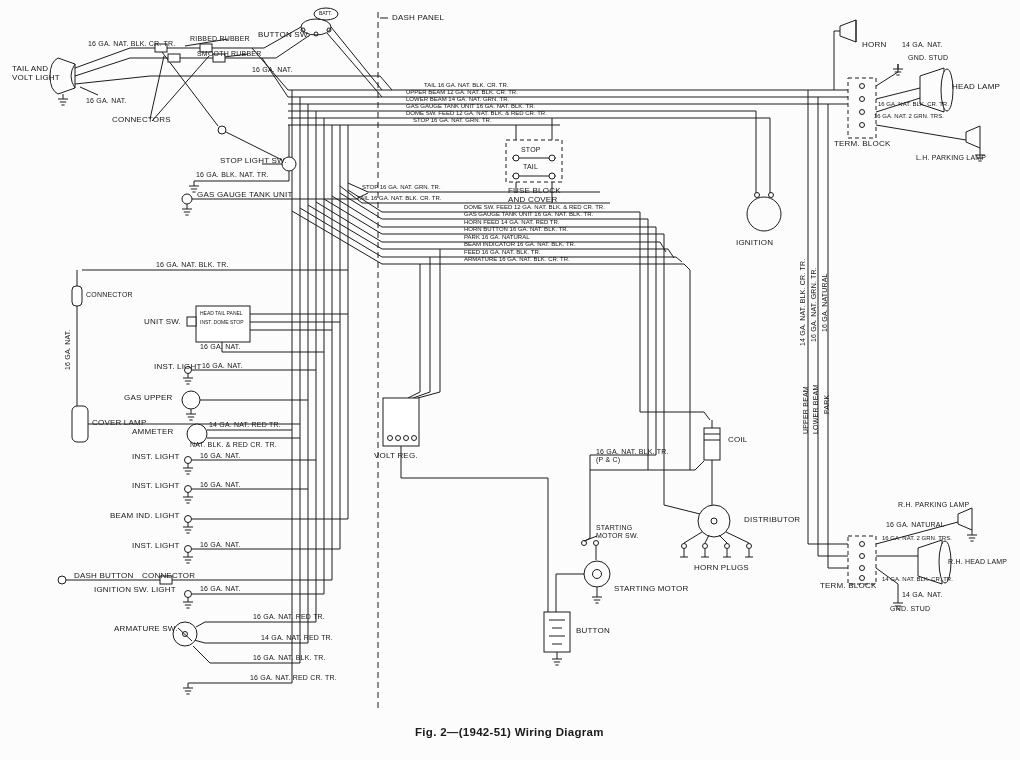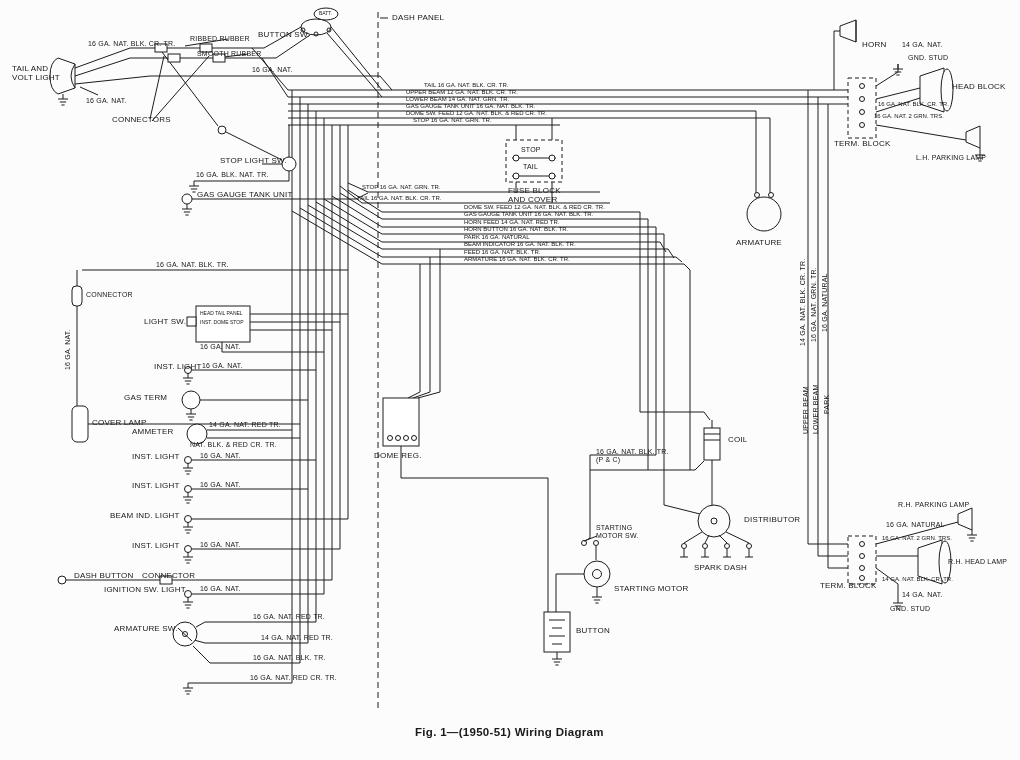--- a/index.html
+++ b/index.html
@@ -325,36 +325,36 @@
 VOLT LIGHT</div>
 <div class="lbl s7" style="left:88px;top:40px">16 GA. NAT. BLK. CR. TR.</div>
 <div class="lbl s7" style="left:190px;top:35px">RIBBED RUBBER</div>
 <div class="lbl s7" style="left:197px;top:50px">SMOOTH RUBBER</div>
 <div class="lbl" style="left:258px;top:30px">BUTTON SW.</div>
 <div class="lbl s5" style="left:319px;top:11px">BATT.</div>
 <div class="lbl" style="left:392px;top:13px">DASH PANEL</div>
 <div class="lbl" style="left:862px;top:40px">HORN</div>
 <div class="lbl s7" style="left:902px;top:41px">14 GA. NAT.</div>
 <div class="lbl s7" style="left:908px;top:54px">GND. STUD</div>
-<div class="lbl" style="left:952px;top:82px">HEAD BLOCK</div>
+<div class="lbl" style="left:952px;top:82px">HEAD LAMP</div>
 <div class="lbl s6" style="left:878px;top:101px">16 GA. NAT. BLK. CR. TR.</div>
 <div class="lbl s6" style="left:874px;top:113px">16 GA. NAT. 2 GRN. TRS.</div>
 <div class="lbl" style="left:834px;top:139px">TERM. BLOCK</div>
 <div class="lbl s7" style="left:916px;top:154px">L.H. PARKING LAMP</div>
 <div class="lbl" style="left:112px;top:115px">CONNECTORS</div>
 <div class="lbl s7" style="left:86px;top:97px">16 GA. NAT.</div>
 <div class="lbl s7" style="left:252px;top:66px">16 GA. NAT.</div>
 <div class="lbl" style="left:220px;top:156px">STOP LIGHT SW.</div>
 <div class="lbl s7" style="left:196px;top:171px">16 GA. BLK. NAT. TR.</div>
 <div class="lbl" style="left:197px;top:190px">GAS GAUGE TANK UNIT</div>
 <div class="lbl s7" style="left:521px;top:146px">STOP</div>
 <div class="lbl s7" style="left:523px;top:163px">TAIL</div>
 <div class="lbl" style="left:508px;top:186px">FUSE BLOCK
 AND COVER</div>
-<div class="lbl" style="left:736px;top:238px">ARMATURE</div>
+<div class="lbl" style="left:736px;top:238px">IGNITION</div>
 
 <div class="lbl s6" style="left:424px;top:82px">TAIL 16 GA. NAT. BLK. CR. TR.</div>
 <div class="lbl s6" style="left:406px;top:89px">UPPER BEAM 12 GA. NAT. BLK. CR. TR.</div>
 <div class="lbl s6" style="left:406px;top:96px">LOWER BEAM 14 GA. NAT. GRN. TR.</div>
 <div class="lbl s6" style="left:406px;top:103px">GAS GAUGE TANK UNIT 16 GA. NAT. BLK. TR.</div>
 <div class="lbl s6" style="left:406px;top:110px">DOME SW. FEED 12 GA. NAT. BLK. &amp; RED CR. TR.</div>
 <div class="lbl s6" style="left:413px;top:117px">STOP 16 GA. NAT. GRN. TR.</div>
 
 <div class="lbl s6" style="left:362px;top:184px">STOP 16 GA. NAT. GRN. TR.</div>
 <div class="lbl s6" style="left:357px;top:195px">TAIL 16 GA. NAT. BLK. CR. TR.</div>
@@ -363,71 +363,71 @@
 <div class="lbl s6" style="left:464px;top:219px">HORN FEED 14 GA. NAT. RED TR.</div>
 <div class="lbl s6" style="left:464px;top:226px">HORN BUTTON 16 GA. NAT. BLK. TR.</div>
 <div class="lbl s6" style="left:464px;top:234px">PARK 16 GA. NATURAL</div>
 <div class="lbl s6" style="left:464px;top:241px">BEAM INDICATOR 16 GA. NAT. BLK. TR.</div>
 <div class="lbl s6" style="left:464px;top:249px">FEED 16 GA. NAT. BLK. TR.</div>
 <div class="lbl s6" style="left:464px;top:256px">ARMATURE 16 GA. NAT. BLK. CR. TR.</div>
 
 <div class="lbl s7" style="left:156px;top:261px">16 GA. NAT. BLK. TR.</div>
 <div class="lbl s7" style="left:86px;top:291px">CONNECTOR</div>
 <div class="lbl s7 vert" style="left:64px;top:370px">16 GA. NAT.</div>
-<div class="lbl" style="left:144px;top:317px">LIGHT SW.</div>
+<div class="lbl" style="left:144px;top:317px">UNIT SW.</div>
 <div class="lbl s5" style="left:200px;top:311px">HEAD TAIL PANEL</div>
 <div class="lbl s5" style="left:200px;top:320px">INST. DOME STOP</div>
 <div class="lbl s7" style="left:200px;top:343px">16 GA. NAT.</div>
 <div class="lbl" style="left:154px;top:362px">INST. LIGHT</div>
 <div class="lbl s7" style="left:202px;top:362px">16 GA. NAT.</div>
-<div class="lbl" style="left:124px;top:393px">GAS TERM</div>
+<div class="lbl" style="left:124px;top:393px">GAS UPPER</div>
 <div class="lbl" style="left:92px;top:418px">COVER LAMP</div>
 <div class="lbl" style="left:132px;top:427px">AMMETER</div>
 <div class="lbl s7" style="left:209px;top:421px">14 GA.</div>
 <div class="lbl s7" style="left:234px;top:421px">NAT. RED TR.</div>
 <div class="lbl s7" style="left:190px;top:441px">NAT. BLK. &amp; RED CR. TR.</div>
 <div class="lbl" style="left:132px;top:452px">INST. LIGHT</div>
 <div class="lbl s7" style="left:200px;top:452px">16 GA. NAT.</div>
 <div class="lbl" style="left:132px;top:481px">INST. LIGHT</div>
 <div class="lbl s7" style="left:200px;top:481px">16 GA. NAT.</div>
 <div class="lbl" style="left:110px;top:511px">BEAM IND. LIGHT</div>
 <div class="lbl" style="left:132px;top:541px">INST. LIGHT</div>
 <div class="lbl s7" style="left:200px;top:541px">16 GA. NAT.</div>
 <div class="lbl" style="left:74px;top:571px">DASH BUTTON</div>
 <div class="lbl" style="left:142px;top:571px">CONNECTOR</div>
-<div class="lbl" style="left:104px;top:585px">IGNITION SW. LIGHT</div>
+<div class="lbl" style="left:94px;top:585px">IGNITION SW. LIGHT</div>
 <div class="lbl s7" style="left:200px;top:585px">16 GA. NAT.</div>
 <div class="lbl" style="left:114px;top:624px">ARMATURE SW.</div>
 <div class="lbl s7" style="left:253px;top:613px">16 GA. NAT. RED TR.</div>
 <div class="lbl s7" style="left:261px;top:634px">14 GA. NAT. RED TR.</div>
 <div class="lbl s7" style="left:253px;top:654px">16 GA. NAT. BLK. TR.</div>
 <div class="lbl s7" style="left:250px;top:674px">16 GA. NAT. RED CR. TR.</div>
 
-<div class="lbl" style="left:374px;top:451px">DOME REG.</div>
+<div class="lbl" style="left:374px;top:451px">VOLT REG.</div>
 <div class="lbl s7" style="left:596px;top:524px">STARTING
 MOTOR SW.</div>
 <div class="lbl" style="left:614px;top:584px">STARTING MOTOR</div>
 <div class="lbl" style="left:576px;top:626px">BUTTON</div>
 <div class="lbl" style="left:728px;top:435px">COIL</div>
 <div class="lbl s7" style="left:596px;top:448px">16 GA. NAT. BLK. TR.
 (P &amp; C)</div>
 <div class="lbl" style="left:744px;top:515px">DISTRIBUTOR</div>
-<div class="lbl" style="left:694px;top:563px">SPARK DASH</div>
+<div class="lbl" style="left:694px;top:563px">HORN PLUGS</div>
 
 <div class="lbl s7" style="left:898px;top:501px">R.H. PARKING LAMP</div>
 <div class="lbl s7" style="left:886px;top:521px">16 GA. NATURAL</div>
 <div class="lbl s6" style="left:882px;top:535px">16 GA. NAT. 2 GRN. TRS.</div>
 <div class="lbl s7" style="left:948px;top:558px">R.H. HEAD LAMP</div>
 <div class="lbl" style="left:820px;top:581px">TERM. BLOCK</div>
 <div class="lbl s6" style="left:882px;top:576px">14 GA. NAT. BLK. CR. TR.</div>
 <div class="lbl s7" style="left:902px;top:591px">14 GA. NAT.</div>
 <div class="lbl s7" style="left:890px;top:605px">GND. STUD</div>
 
 <div class="lbl s7 vert" style="left:799px;top:346px">14 GA. NAT. BLK. CR. TR.</div>
 <div class="lbl s7 vert" style="left:810px;top:342px">16 GA. NAT. GRN. TR.</div>
 <div class="lbl s7 vert" style="left:821px;top:332px">16 GA. NATURAL</div>
 <div class="lbl s7 vert" style="left:802px;top:434px">UPPER BEAM</div>
 <div class="lbl s7 vert" style="left:812px;top:434px">LOWER BEAM</div>
 <div class="lbl s7 vert" style="left:823px;top:414px">PARK</div>
 
-<div class="caption" style="left:415px;top:726px">Fig. 1—(1950-51) Wiring Diagram</div>
+<div class="caption" style="left:415px;top:726px">Fig. 2—(1942-51) Wiring Diagram</div>
 
 </div>
 
 </body></html>

